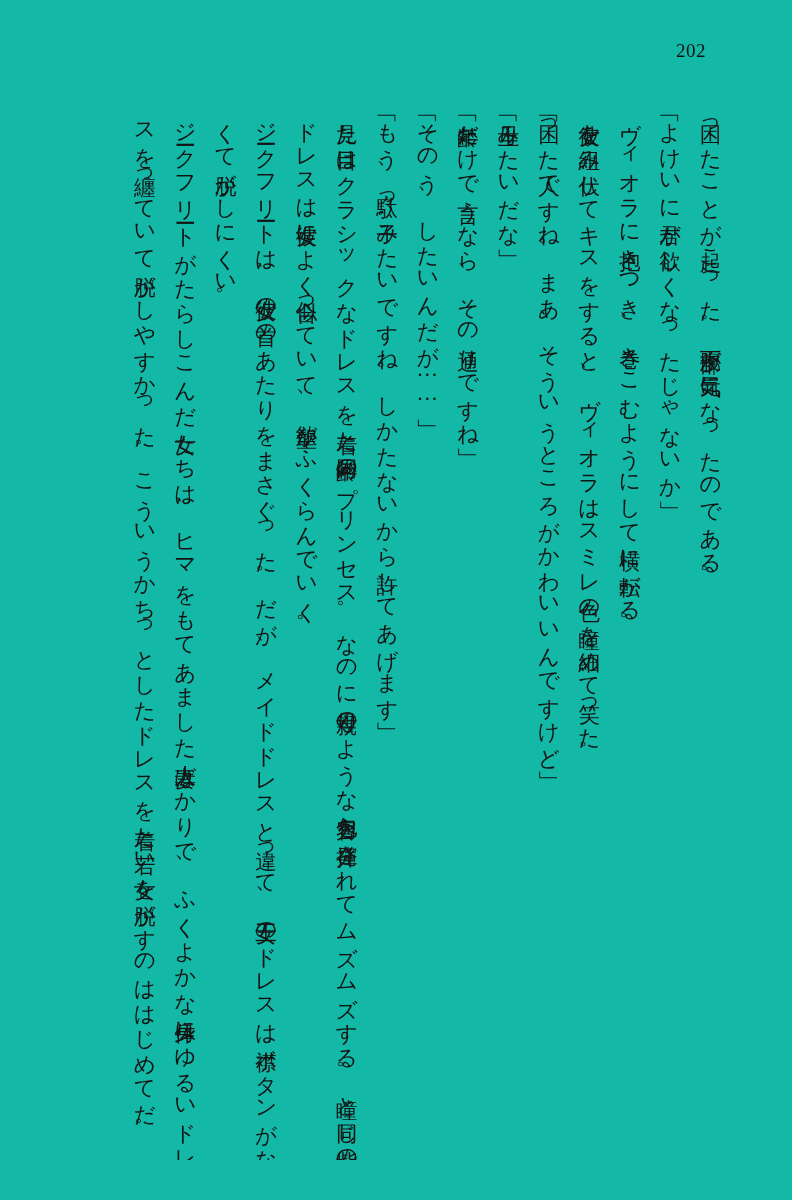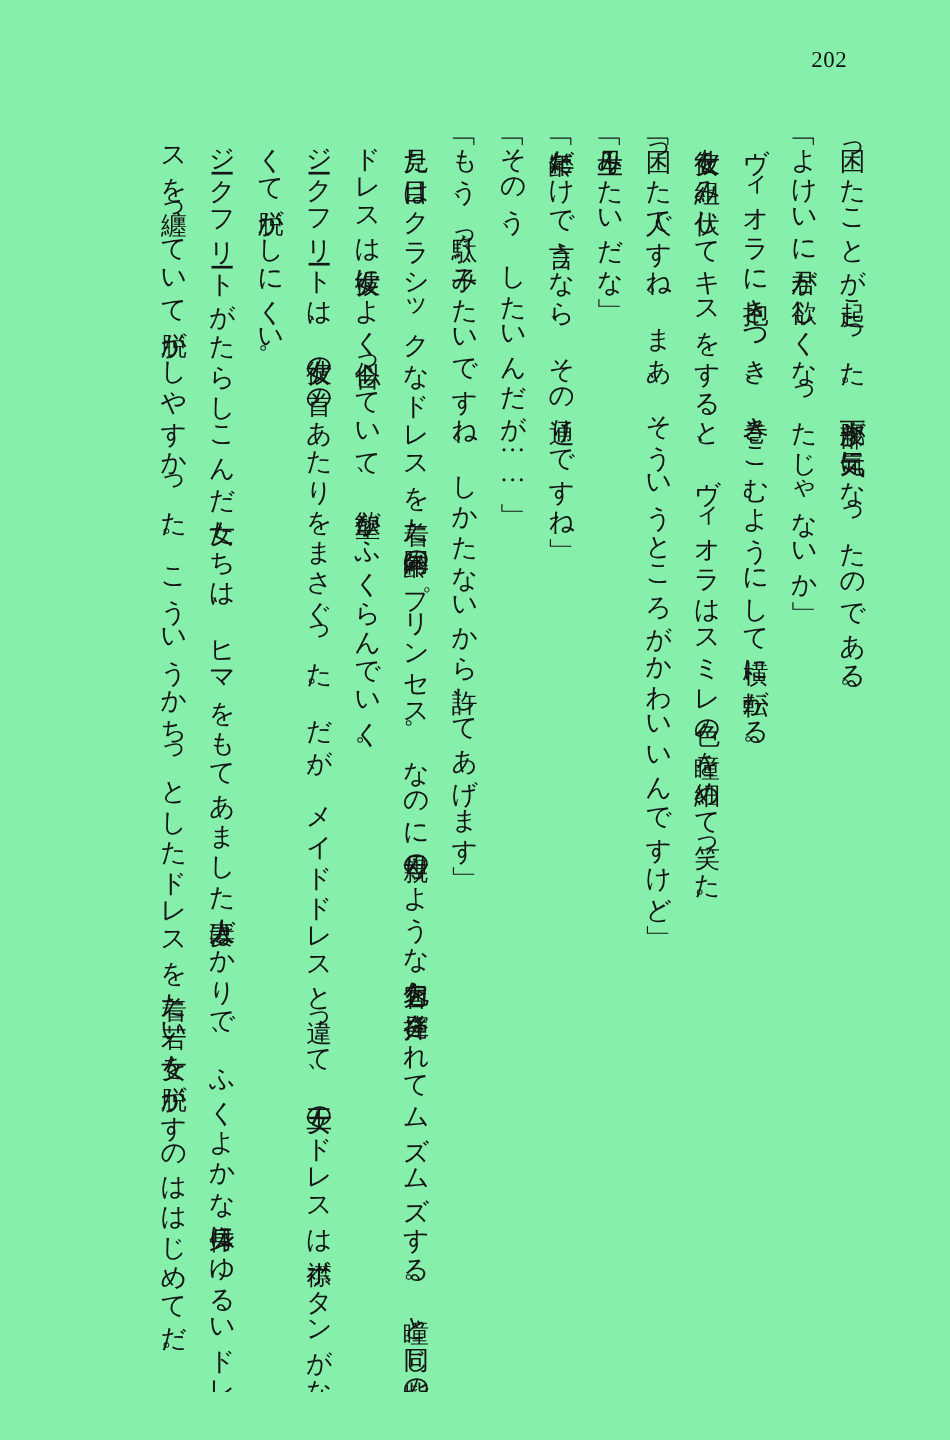--- a/index.html
+++ b/index.html
@@ -12,21 +12,21 @@
     height: 1200px;
     font-family: "Liberation Serif", "DejaVu Serif", serif;
     color: #1a1a1a;
     overflow: hidden;
   }
   .page {
     position: relative;
     width: 792px;
     height: 1200px;
     box-sizing: border-box;
-    background: #86efac;
+    background: #14b8a6;
   }
   .page-number {
     position: absolute;
     top: 40px;
     right: 86px;
     font-size: 19px;
     font-family: "Liberation Serif", "DejaVu Serif", serif;
     color: #111;
     letter-spacing: 0.5px;
   }

